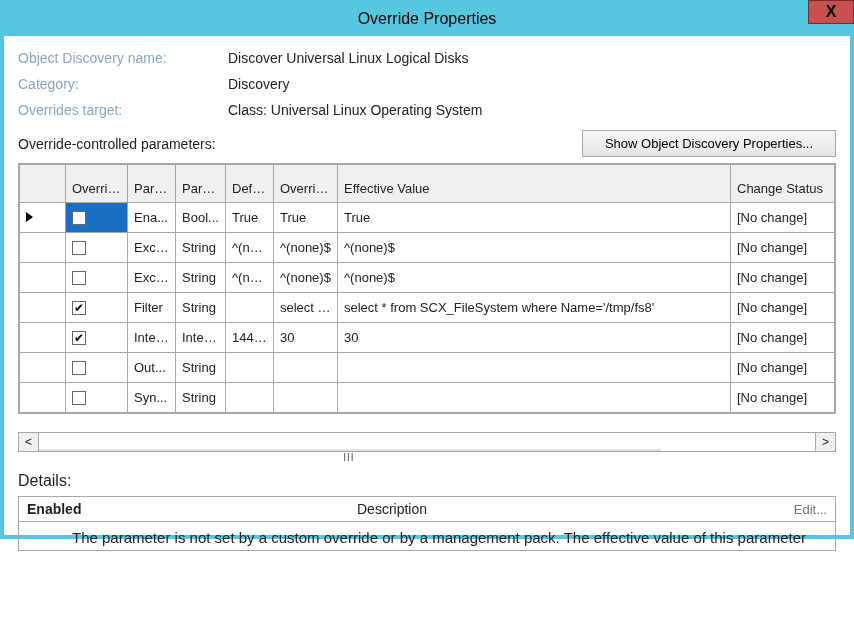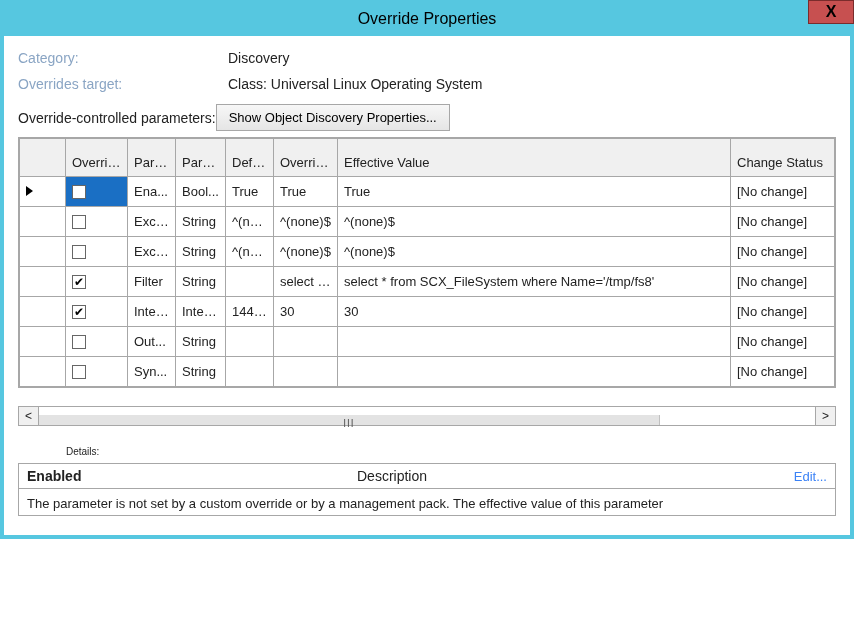--- a/index.html
+++ b/index.html
@@ -55,31 +55,32 @@
   .header-label {
     width: 210px;
     color: #8aa5c4;
   }
   .header-value {
     color: #222;
   }
   .mid-row {
     display: flex;
     align-items: center;
+    justify-content: space-between;
     margin-top: 12px;
     margin-bottom: 6px;
   }
   .mid-label {
     font-size: 14px;
     color: #222;
   }
   .btn {
     background: linear-gradient(#f7f7f7,#e5e5e5);
     border: 1px solid #a7a7a7;
-    padding: 5px 12px;
+    padding: 5px 22px;
     font-size: 13px;
     cursor: pointer;
   }
   .table-wrap {
     border: 1px solid #a7a7a7;
     margin-top: 4px;
   }
   table.grid {
     width: 100%;
     border-collapse: collapse;
@@ -155,62 +156,67 @@
     cursor:pointer;
   }
   .sc-btn.r { border-right:none; border-left:1px solid #a7a7a7;}
   .sc-track {
     flex:1;
     background:#fff;
     position:relative;
   }
   .sc-thumb {
     position:absolute;
-    left:0; top:8px; bottom:0;
+    left:0; top:16px; bottom:0;
     width:80%;
     background:#e3e3e3;
     border-right:1px solid #c0c0c0;
     text-align:center;
     line-height:18px;
     letter-spacing:1px;
     font-size:10px;
     color:#555;
   }
-  .details-label { margin-top:20px; font-size:10px;margin-left:48px; }
+  .details-label { margin-top:20px; font-size:16px; }
   .details-box {
     margin-top:6px;
     border:1px solid #a7a7a7;
   }
   .details-head {
     display:flex;
     border-bottom:1px solid #a7a7a7;
     padding:4px 8px;
     font-size:14px;
     align-items:center;
   }
   .details-head .d-enabled { font-weight:bold; flex:0 0 330px; }
   .details-head .d-desc { font-weight:normal; flex:1; }
-  .details-head .d-edit { color:#3b82f6; cursor:pointer; font-size:13px;}
+  .details-head .d-edit { color:#737373; cursor:pointer; font-size:13px;}
   .details-body {
     padding:6px 8px 2px 8px;
-    font-size:13px;
+    font-size:15px;
     line-height:1.35;
+    margin-left:45px;
   }
 </style>
 </head>
 <body>
 
 <div class="window">
   <div class="titlebar">
     <span>Override Properties</span>
     <div class="close-btn">X</div>
   </div>
 
   <div class="content">
 
+    <div class="header-row">
+      <div class="header-label">Object Discovery name:</div>
+      <div class="header-value">Discover Universal Linux Logical Disks</div>
+    </div>
     <div class="header-row">
       <div class="header-label">Category:</div>
       <div class="header-value">Discovery</div>
     </div>
     <div class="header-row">
       <div class="header-label">Overrides target:</div>
       <div class="header-value">Class: Universal Linux Operating System</div>
     </div>
 
     <div class="mid-row">

